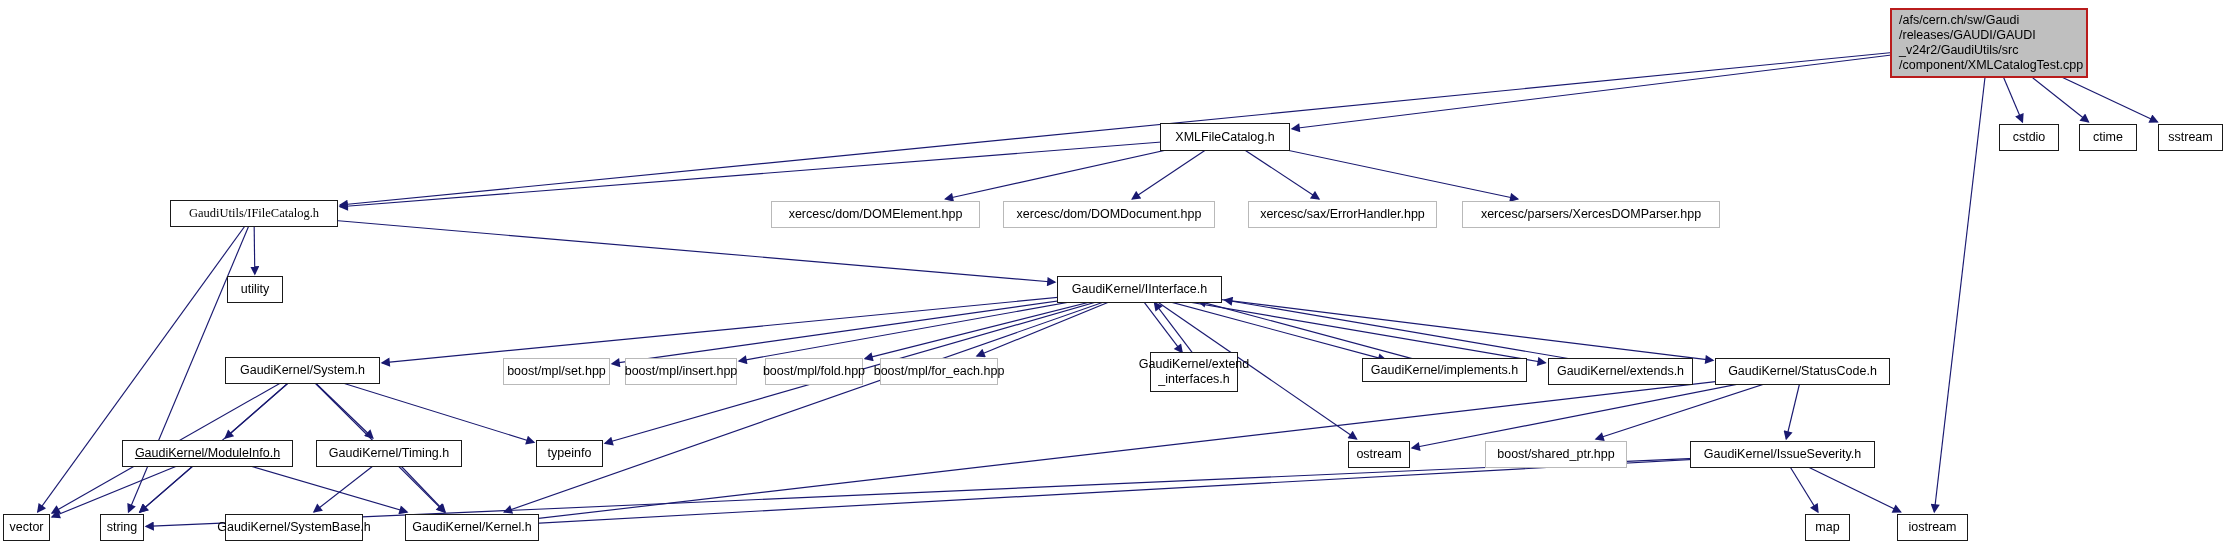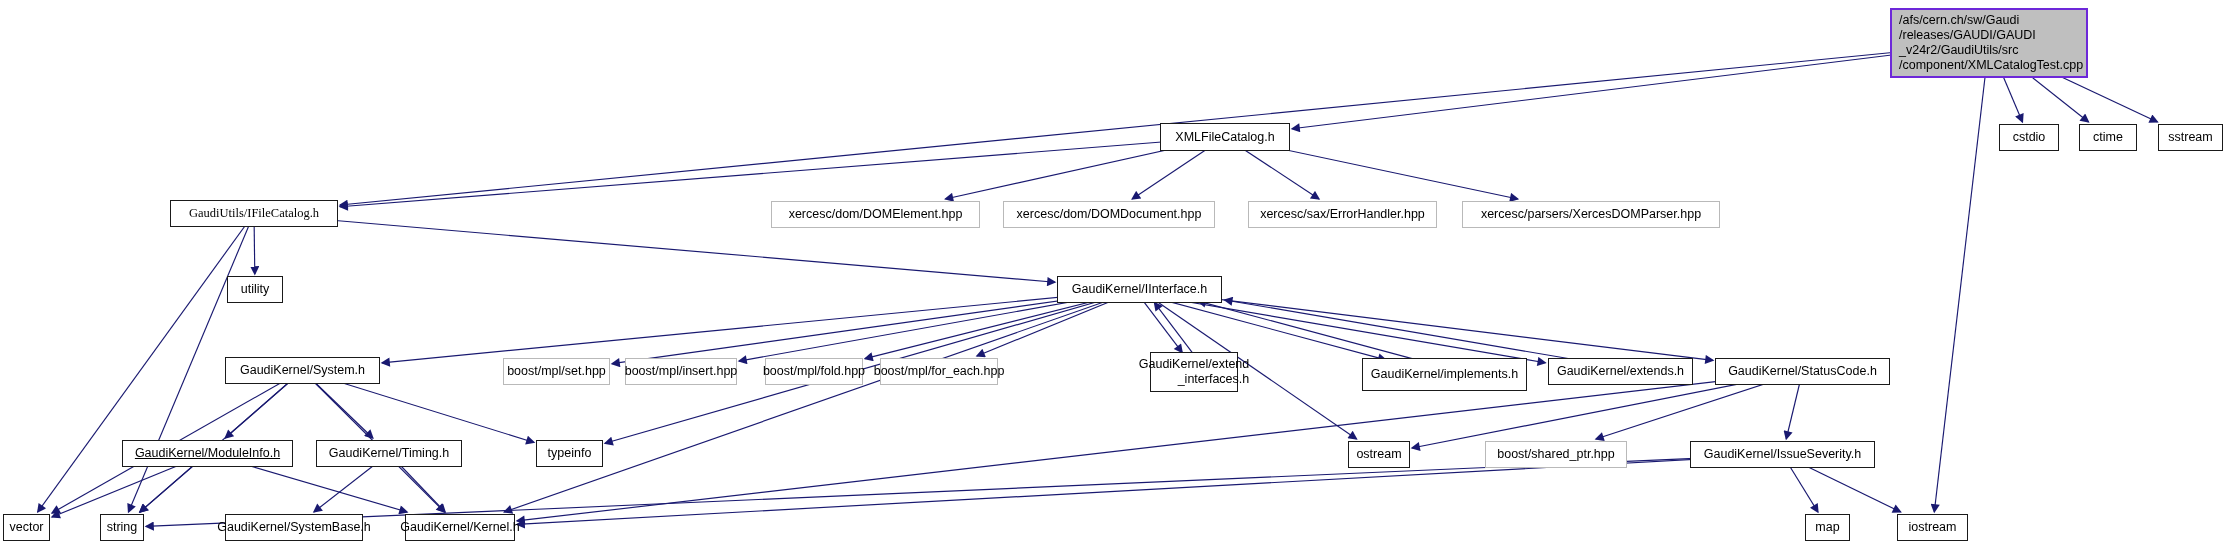--- a/index.html
+++ b/index.html
@@ -7,31 +7,31 @@
     position:relative;
     width:2235px;height:547px;
     font-family:"Liberation Sans","DejaVu Sans",sans-serif;
     background:#ffffff;
     overflow:hidden;
   }
   #edge-layer{position:absolute;left:0;top:0;width:2235px;height:547px;z-index:1;}
   .node{
     position:absolute;z-index:2;
     display:flex;align-items:center;justify-content:center;
-    text-align:right;
+    text-align:center;
     font-size:12.5px;line-height:15px;color:#000;
     background:#ffffff;
     border:1.6px solid #1a1a1a;
     box-sizing:border-box;
     white-space:pre;
     cursor:pointer;
   }
   .node.main{
     background:#bfbfbf;
-    border:2px solid #6d28d9;
+    border:2px solid #b91c1c;
     justify-content:flex-start;
     text-align:left;
     padding-left:7px;
     cursor:default;
   }
   .node.external{
     border:1.4px solid #b9b9b9;
     cursor:default;
   }
   .node.std{cursor:default;}
@@ -112,28 +112,28 @@
     <div class="node external" style="left: 1462px; top: 201px; width: 258px; height: 27px;">xercesc/parsers/XercesDOMParser.hpp</div>
     <div class="node std" style="left: 227px; top: 276px; width: 56px; height: 27px;">utility</div>
     <div class="node internal" style="left: 1057px; top: 276px; width: 165px; height: 27px;">GaudiKernel/IInterface.h</div>
     <div class="node internal" style="left: 225px; top: 357px; width: 155px; height: 27px;">GaudiKernel/System.h</div>
     <div class="node external" style="left: 503px; top: 358px; width: 107px; height: 27px;">boost/mpl/set.hpp</div>
     <div class="node external" style="left: 625px; top: 358px; width: 112px; height: 27px;">boost/mpl/insert.hpp</div>
     <div class="node external" style="left: 765px; top: 358px; width: 98px; height: 27px;">boost/mpl/fold.hpp</div>
     <div class="node external" style="left: 880px; top: 358px; width: 118px; height: 27px;">boost/mpl/for_each.hpp</div>
     <div class="node internal" style="left: 1150px; top: 352px; width: 88px; height: 40px;">GaudiKernel/extend
 _interfaces.h</div>
-    <div class="node internal" style="left: 1362px; top: 358px; width: 165px; height: 33px;">GaudiKernel/implements.h</div>
+    <div class="node internal" style="left: 1362px; top: 358px; width: 165px; height: 24px;">GaudiKernel/implements.h</div>
     <div class="node internal" style="left: 1548px; top: 358px; width: 145px; height: 27px;">GaudiKernel/extends.h</div>
     <div class="node internal" style="left: 1715px; top: 358px; width: 175px; height: 27px;">GaudiKernel/StatusCode.h</div>
     <div class="node internal" style="left: 122px; top: 440px; width: 171px; height: 27px; text-decoration: underline;">GaudiKernel/ModuleInfo.h</div>
     <div class="node internal" style="left: 316px; top: 440px; width: 146px; height: 27px;">GaudiKernel/Timing.h</div>
     <div class="node std" style="left: 536px; top: 440px; width: 67px; height: 27px;">typeinfo</div>
     <div class="node std" style="left: 1348px; top: 441px; width: 62px; height: 27px;">ostream</div>
     <div class="node external" style="left: 1485px; top: 441px; width: 142px; height: 27px;">boost/shared_ptr.hpp</div>
     <div class="node internal" style="left: 1690px; top: 441px; width: 185px; height: 27px;">GaudiKernel/IssueSeverity.h</div>
     <div class="node std" style="left: 3px; top: 514px; width: 47px; height: 27px;">vector</div>
     <div class="node std" style="left: 100px; top: 514px; width: 44px; height: 27px;">string</div>
     <div class="node internal" style="left: 225px; top: 514px; width: 138px; height: 27px;">GaudiKernel/SystemBase.h</div>
-    <div class="node internal" style="left: 405px; top: 514px; width: 110px; height: 27px;">GaudiKernel/Kernel.h</div>
+    <div class="node internal" style="left: 405px; top: 514px; width: 134px; height: 27px;">GaudiKernel/Kernel.h</div>
     <div class="node std" style="left: 1805px; top: 514px; width: 45px; height: 27px;">map</div>
     <div class="node std" style="left: 1897px; top: 514px; width: 71px; height: 27px;">iostream</div>
   </div>
 
 </body></html>

